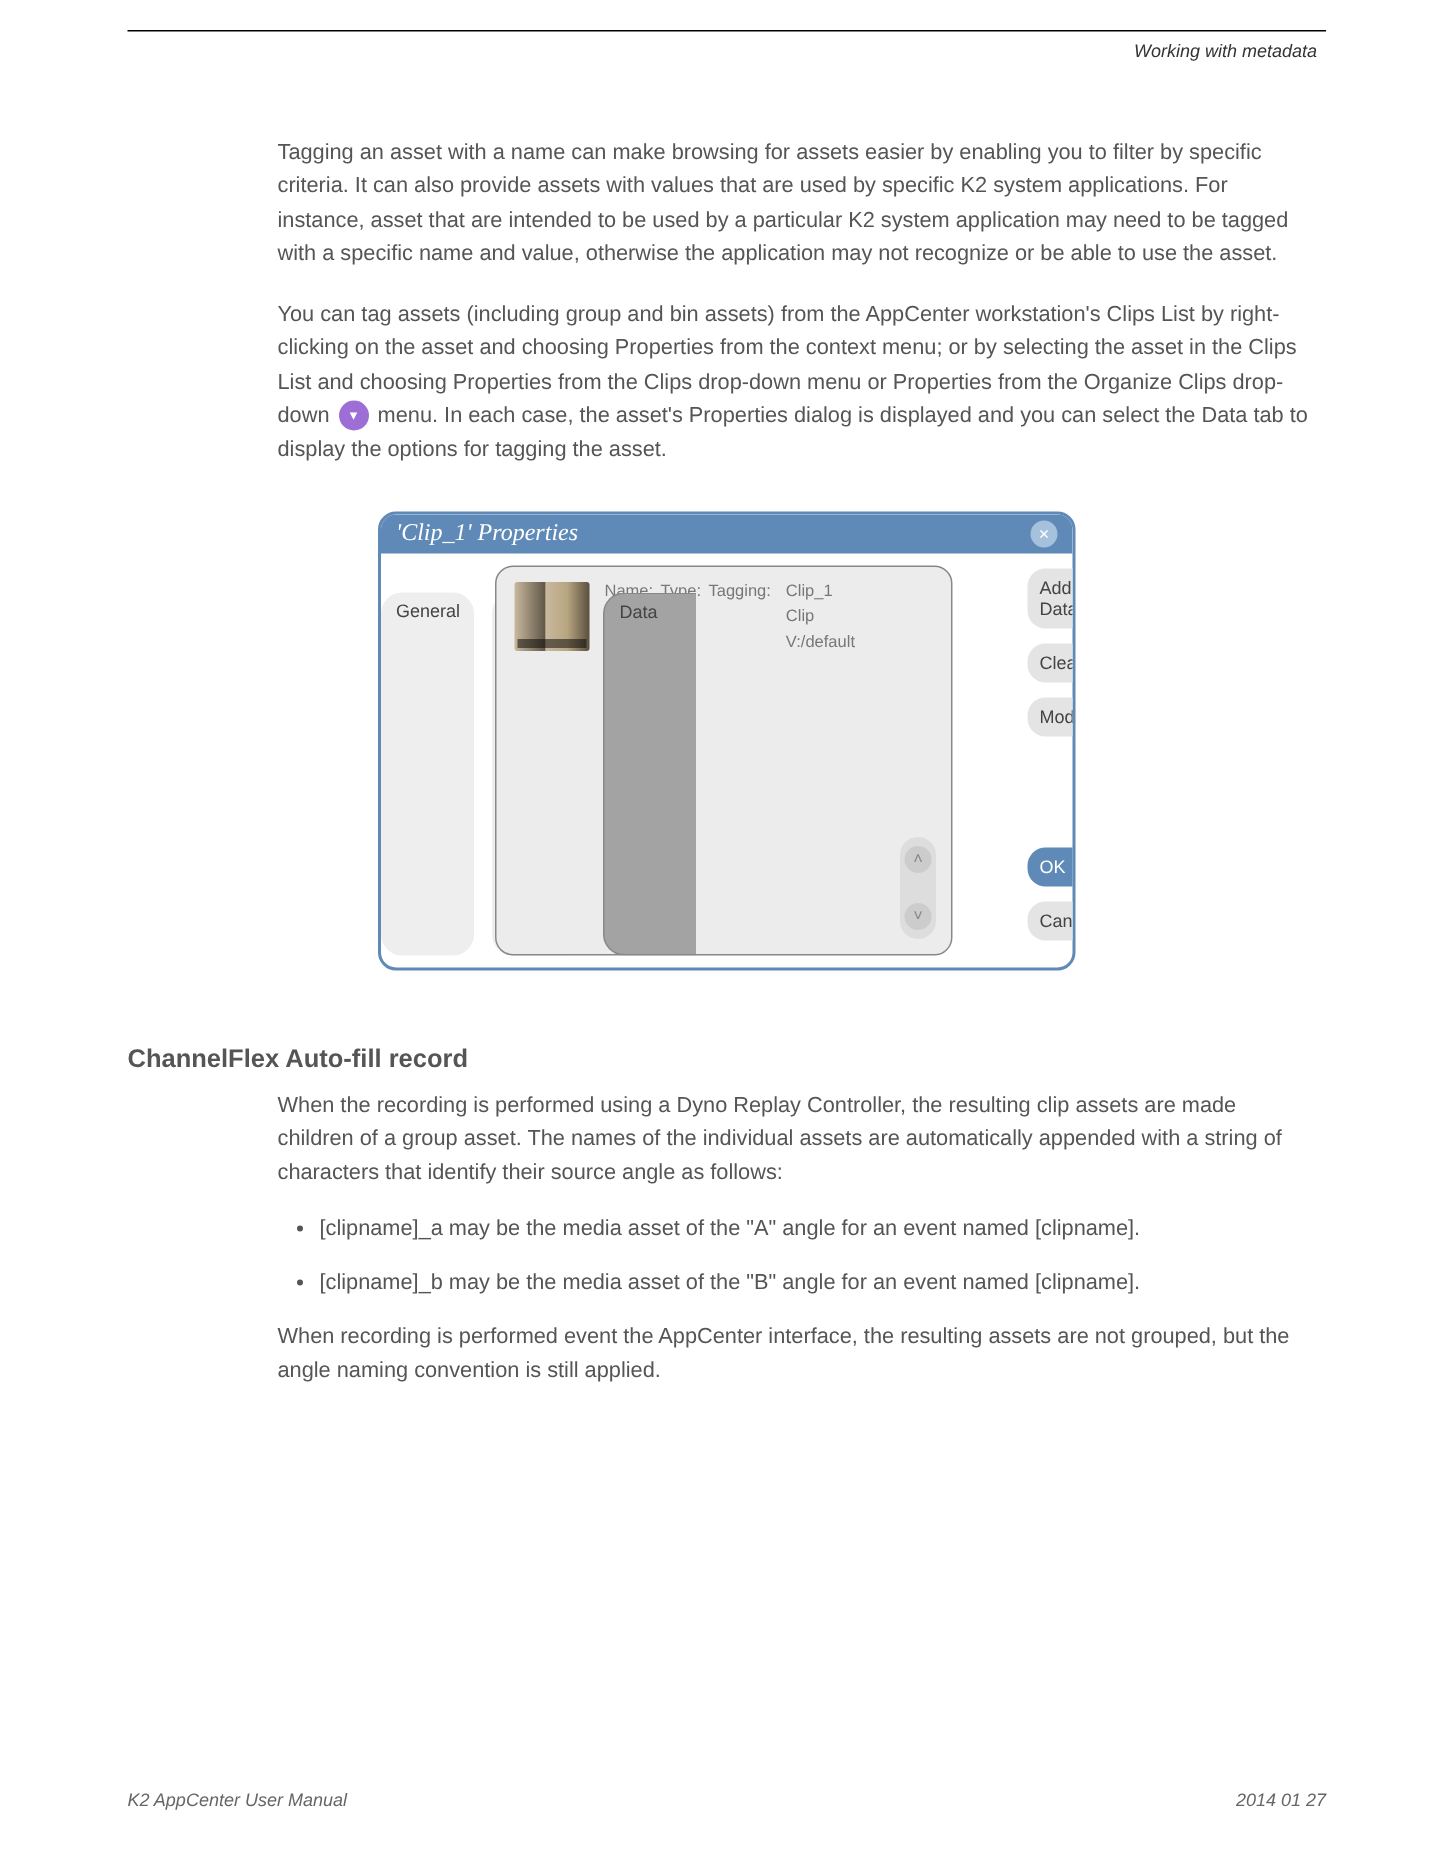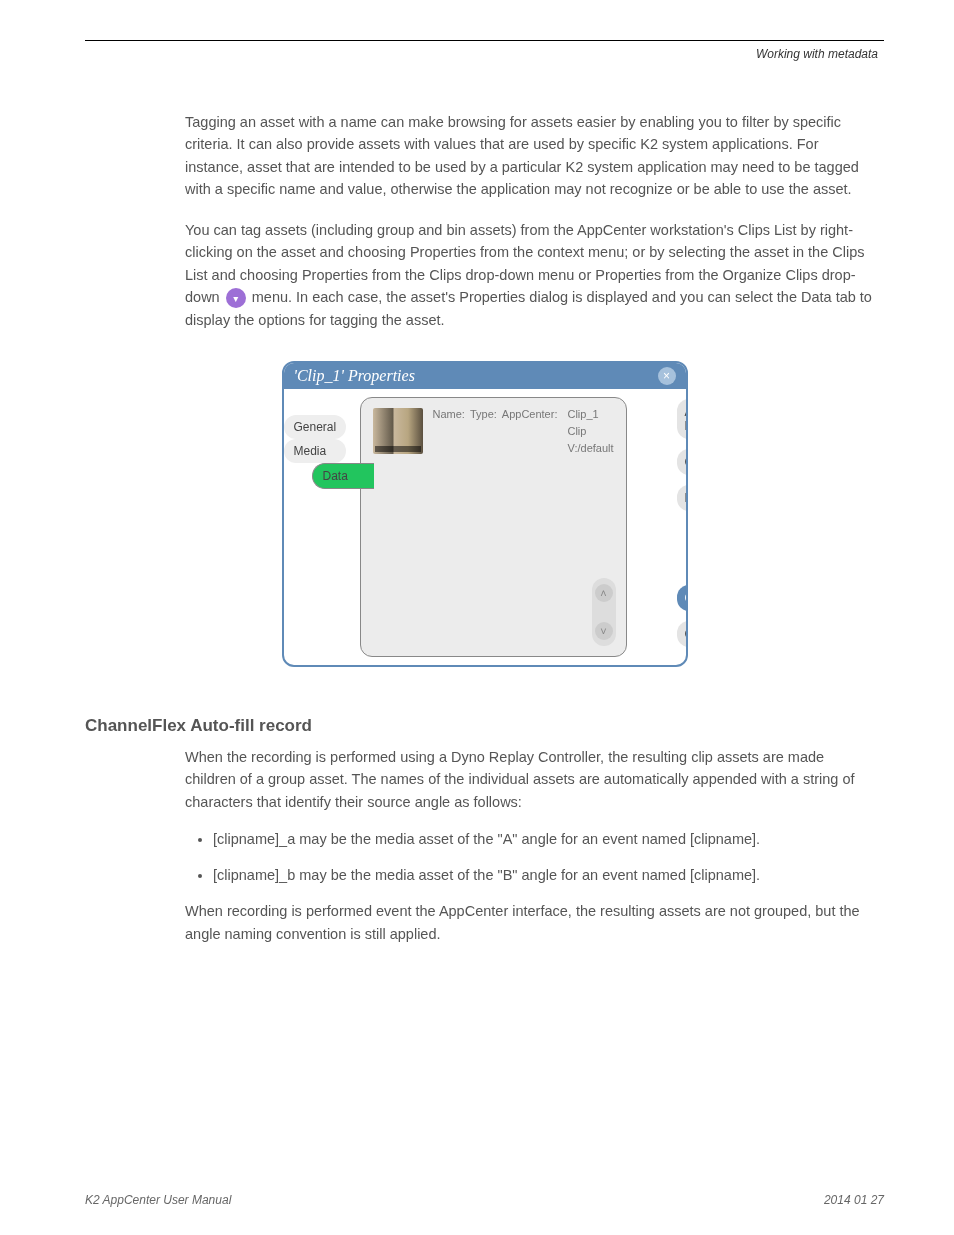--- a/index.html
+++ b/index.html
@@ -5,21 +5,21 @@
   * { box-sizing: border-box; margin: 0; padding: 0; }
   body {
     font-family: Arial, Helvetica, sans-serif;
     background: #fff;
     width: 954px;
     height: 1235px;
     position: relative;
     color: #333;
   }
   .page-container {
-    padding: 40px 70px 40px 85px;
+    padding: 20px 70px 40px 85px;
   }
   .header-line {
     border-top: 1px solid #000;
     margin-bottom: 6px;
   }
   .header-text {
     font-style: italic;
     font-size: 12px;
     text-align: right;
     margin-bottom: 50px;
@@ -42,21 +42,21 @@
     align-items: center;
     justify-content: center;
     font-size: 10px;
     vertical-align: middle;
     margin: 0 2px;
   }
 
   
   .dialog-wrap {
     margin: 30px auto 0 auto;
-    width: 406px;
+    width: 465px;
   }
   .dialog {
     width: 100%;
     border: 2px solid #5f8ab7;
     border-radius: 12px;
     overflow: hidden;
     background: #fff;
     font-size: 12px;
   }
   .titlebar {
@@ -84,42 +84,42 @@
   .dialog-body {
     display: flex;
     align-items: stretch;
     min-height: 265px;
     padding: 8px 0 8px 0;
   }
   .tabs-col {
     width: 76px;
     padding-top: 18px;
     display: flex;
-    flex-direction: column;
+    flex-direction: row;
+    gap: 12px;
   }
   .tab {
     background: #eee;
     border-radius: 14px;
     padding: 5px 10px;
     font-size: 12px;
     color: #444;
     cursor: pointer;
     text-align: left;
     width: fit-content;
     min-width: 62px;
   }
   .tab.active {
-    background: #22c55e;
+    background: #a3a3a3;
     border: 1px solid #888;
     border-right: none;
     border-radius: 14px 0 0 14px;
     margin-right: -12px;
     z-index: 2;
     position: relative;
-    margin-left: 28px;
   }
   .content-panel {
     flex: 1;
     background: #ececec;
     border: 1px solid #888;
     border-radius: 12px;
     margin-right: 6px;
     padding: 10px 12px;
     position: relative;
     min-height: 260px;
@@ -229,21 +229,21 @@
           <div class="tab">General</div>
           <div class="tab">Media</div>
           <div class="tab active">Data</div>
         </div>
         <div class="content-panel">
           <div class="info-row">
             <div class="thumb"></div>
             <div class="info-labels">
               <span>Name:</span>
               <span>Type:</span>
-              <span>AppCenter:</span>
+              <span>Tagging:</span>
             </div>
             <div class="info-values">
               <span>Clip_1</span>
               <span>Clip</span>
               <span>V:/default</span>
             </div>
           </div>
           <div class="scroll-widget">
             <div class="scroll-btn">˄</div>
             <div class="scroll-btn">˅</div>

